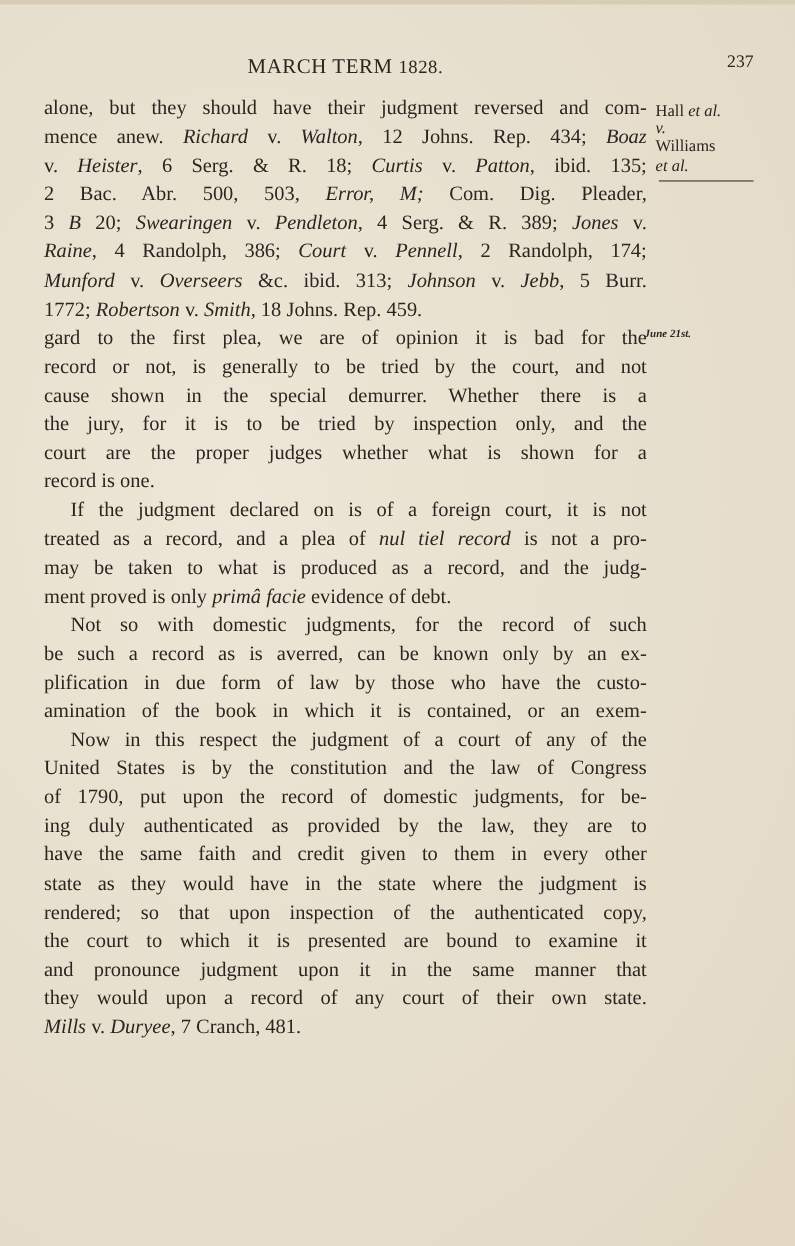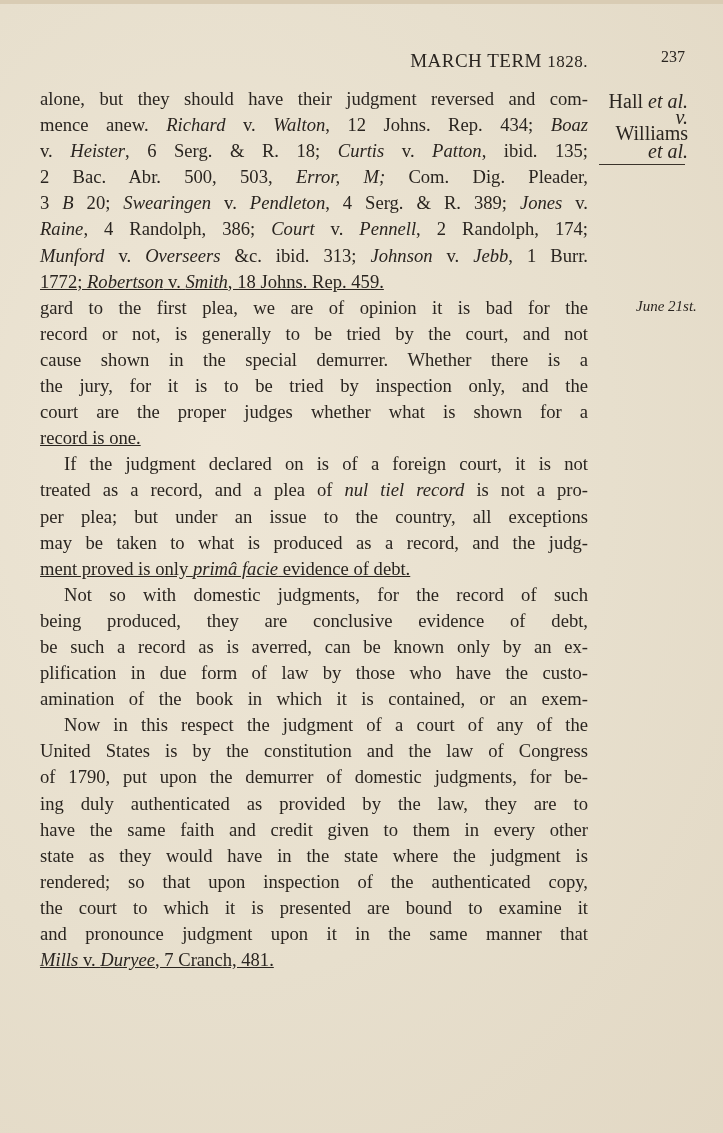--- a/index.html
+++ b/index.html
@@ -9,43 +9,43 @@
       background-image: radial-gradient(ellipse at 30% 40%, #eee6d6 0%, #e7dfcd 55%, #e2d8c4 100%);
       position: relative;
       font-family: "Liberation Serif", "DejaVu Serif", serif;
       color: #2a2520;
     }
     .top-edge { position:absolute; left:0; top:0; width:723px; height:4px; background:#d9ccb4; }
     .header {
       position: absolute; top: 48px; left: 40px; width: 645px; height: 28px;
     }
     .running-head {
-      position: absolute; left: 0; width: 548px; text-align: right;
+      position: absolute; left: 0; width: 548px; text-align: center;
       font-size: 19px; letter-spacing: 0.5px; top: 2px;
     }
     .running-head .yr { font-size: 17px; }
     .page-num { position: absolute; right: 0; top: 0; font-size: 16px; }
     .body-col {
       position: absolute; top: 86px; left: 40px; width: 548px;
       font-size: 18.6px; line-height: 26.1px;
     }
     .line {
       display: block; height: 26.1px; white-space: nowrap;
       text-align: justify; text-align-last: justify;
     }
-    .line.last { text-align-last: left; text-decoration: underline; }
+    .line.last { text-align-last: left; }
     .line.indent { padding-left: 24px; }
     i { font-style: italic; }
     .sc { font-variant: small-caps; }
     .margin {
-      position: absolute; left: 596px; width: 92px; text-align: right;
-      font-size: 20px; line-height: 18px;
+      position: absolute; left: 596px; width: 92px; text-align: left;
+      font-size: 15px; line-height: 18px;
     }
     .margin .rule { display:block; margin: 4px auto 0; width: 86px; border-top: 1.5px solid #3a332b; }
-    .margin-date { position: absolute; left: 636px; top: 298px; font-size: 15px; font-style: italic; font-weight: normal; }
+    .margin-date { position: absolute; left: 586px; top: 298px; font-size: 10px; font-style: italic; font-weight: bold; }
   </style>
 </head>
 <body>
 
 <div class="top-edge"></div>
 
 <div class="header">
   <div class="running-head">
     <span>MARCH TERM</span>
     <span class="yr">1828.</span>
@@ -66,41 +66,40 @@
 
 <div class="margin-date">June 21st.</div>
 
 <div class="body-col" id="body-col">
     <span class="line"><span>alone, but they should have their judgment reversed and com-</span></span>
     <span class="line"><span>mence anew.  </span><i>Richard</i><span> v. </span><i>Walton</i><span>, 12 Johns. Rep. 434; </span><i>Boaz</i></span>
     <span class="line"><span>v. </span><i>Heister</i><span>, 6 Serg. &amp; R. 18; </span><i>Curtis</i><span> v. </span><i>Patton</i><span>, ibid. 135;</span></span>
     <span class="line"><span>2 Bac. Abr. 500, 503, </span><i>Error, M;</i><span> Com. Dig. Pleader,</span></span>
     <span class="line"><span>3 </span><i>B</i><span> 20; </span><i>Swearingen</i><span> v. </span><i>Pendleton</i><span>, 4 Serg. &amp; R. 389; </span><i>Jones</i><span> v.</span></span>
     <span class="line"><i>Raine</i><span>, 4 Randolph, 386; </span><i>Court</i><span> v. </span><i>Pennell</i><span>, 2 Randolph, 174;</span></span>
-    <span class="line"><i>Munford</i><span> v. </span><i>Overseers</i><span> &amp;c. ibid. 313; </span><i>Johnson</i><span> v. </span><i>Jebb</i><span>, 1 Burr.</span></span>
+    <span class="line"><i>Munford</i><span> v. </span><i>Overseers</i><span> &amp;c. ibid. 313; </span><i>Johnson</i><span> v. </span><i>Jebb</i><span>, 5 Burr.</span></span>
     <span class="line last"><span>1772; </span><i>Robertson</i><span> v. </span><i>Smith</i><span>, 18 Johns. Rep. 459.</span></span>
     <span class="line"><span>gard to the first plea, we are of opinion it is bad for the</span></span>
     <span class="line"><span>record or not, is generally to be tried by the court, and not</span></span>
     <span class="line"><span>cause shown in the special demurrer.  Whether there is a</span></span>
     <span class="line"><span>the jury, for it is to be tried by inspection only, and the</span></span>
     <span class="line"><span>court are the proper judges whether what is shown for a</span></span>
     <span class="line last"><span>record is one.</span></span>
     <span class="line indent"><span>If the judgment declared on is of a foreign court, it is not</span></span>
     <span class="line"><span>treated as a record, and a plea of </span><i>nul tiel record</i><span> is not a pro-</span></span>
-    <span class="line"><span>per plea; but under an issue to the country, all exceptions</span></span>
     <span class="line"><span>may be taken to what is produced as a record, and the judg-</span></span>
     <span class="line last"><span>ment proved is only </span><i>primâ facie</i><span> evidence of debt.</span></span>
     <span class="line indent"><span>Not so with domestic judgments, for the record of such</span></span>
-    <span class="line"><span>being produced, they are conclusive evidence of debt,</span></span>
     <span class="line"><span>be such a record as is averred, can be known only by an ex-</span></span>
     <span class="line"><span>plification in due form of law by those who have the custo-</span></span>
     <span class="line"><span>amination of the book in which it is contained, or an exem-</span></span>
     <span class="line indent"><span>Now in this respect the judgment of a court of any of the</span></span>
     <span class="line"><span>United States is by the constitution and the law of Congress</span></span>
-    <span class="line"><span>of 1790, put upon the demurrer of domestic judgments, for be-</span></span>
+    <span class="line"><span>of 1790, put upon the record of domestic judgments, for be-</span></span>
     <span class="line"><span>ing duly authenticated as provided by the law, they are to</span></span>
     <span class="line"><span>have the same faith and credit given to them in every other</span></span>
     <span class="line"><span>state as they would have in the state where the judgment is</span></span>
     <span class="line"><span>rendered; so that upon inspection of the authenticated copy,</span></span>
     <span class="line"><span>the court to which it is presented are bound to examine it</span></span>
     <span class="line"><span>and pronounce judgment upon it in the same manner that</span></span>
+    <span class="line"><span>they would upon a record of any court of their own state.</span></span>
     <span class="line last"><i>Mills</i><span> v. </span><i>Duryee</i><span>, 7 Cranch, 481.</span></span>
   </div>
 
 </body></html>

